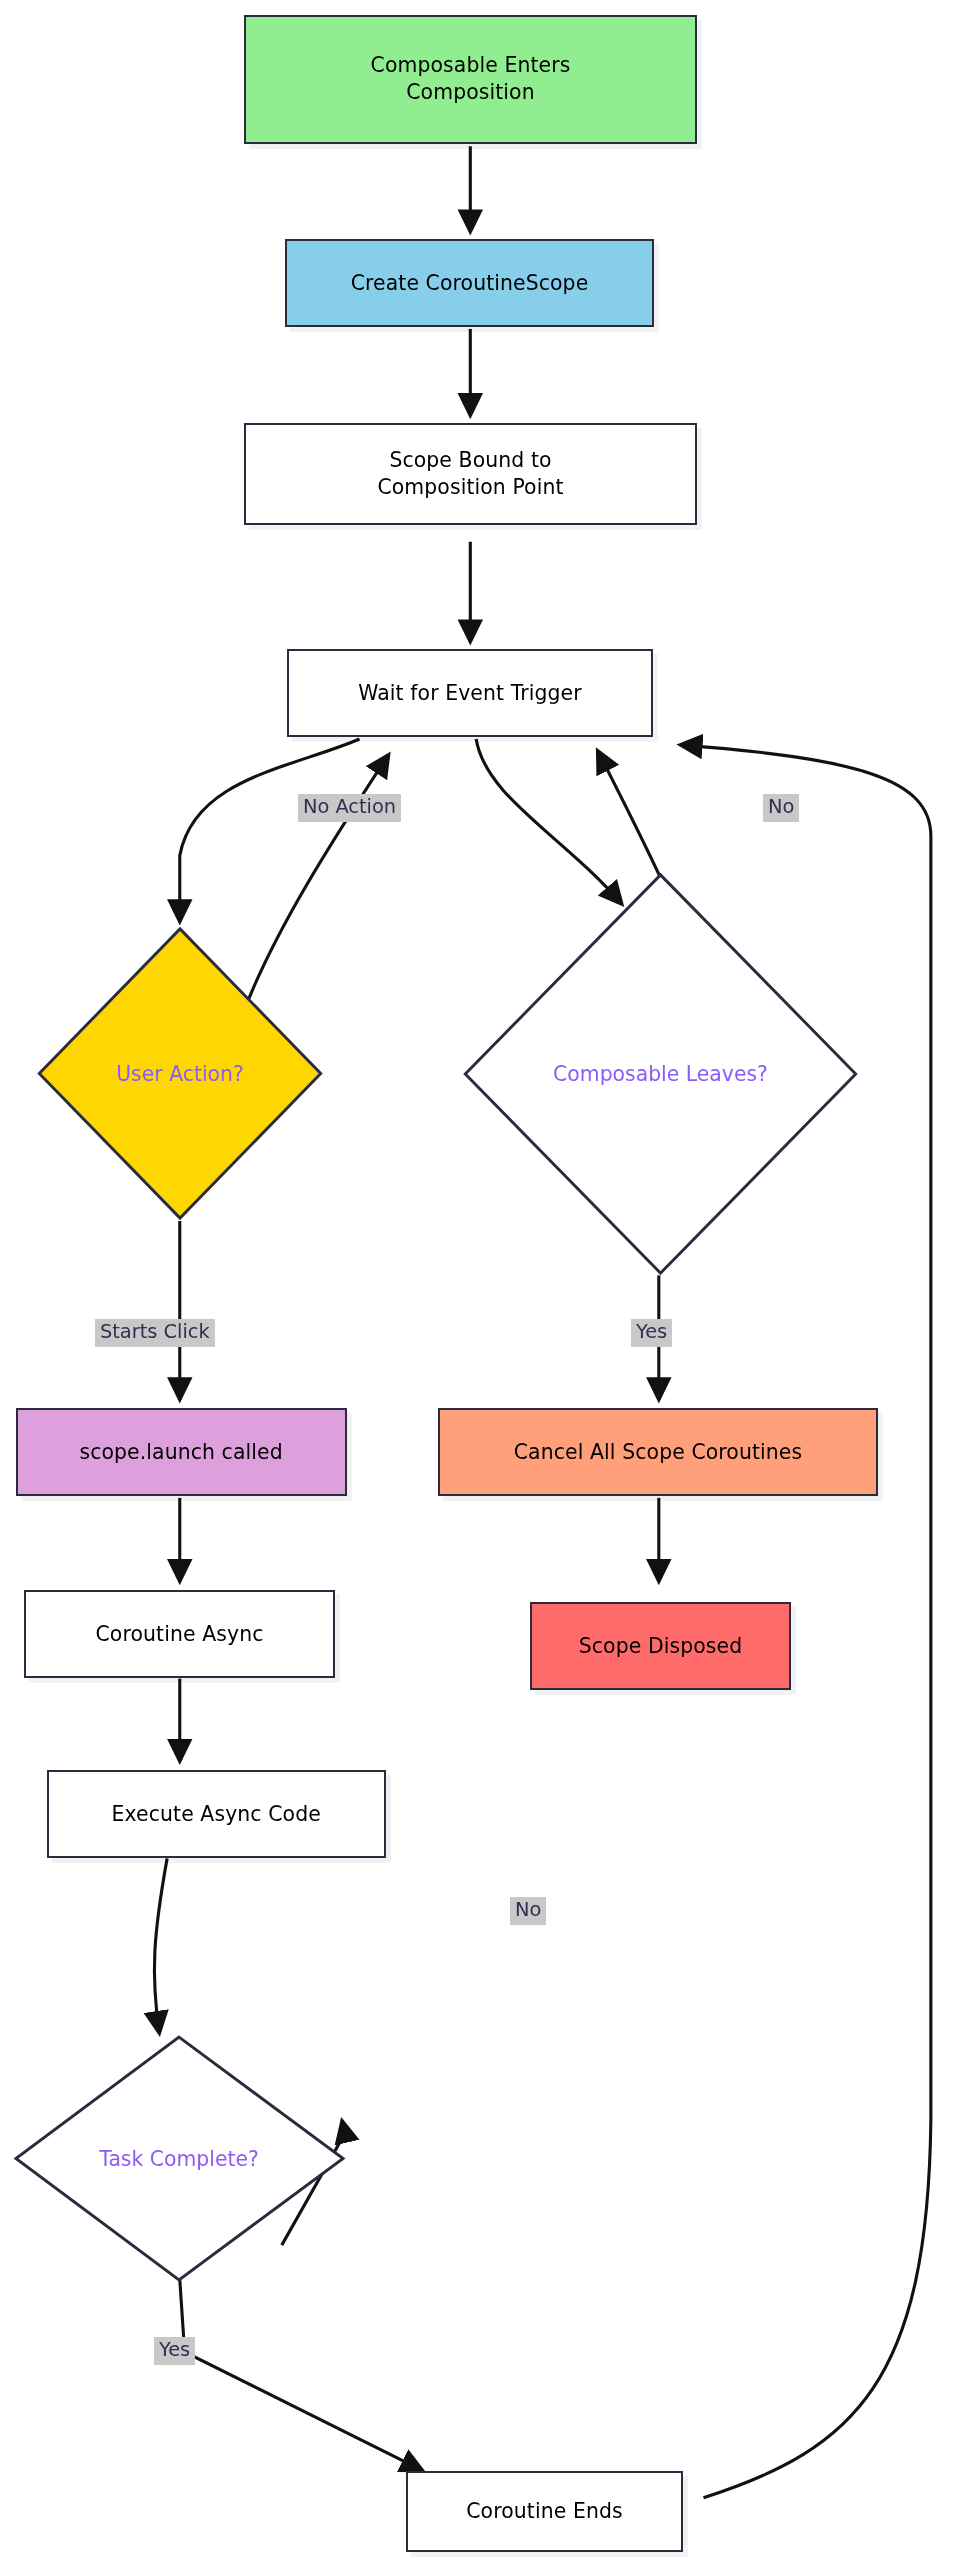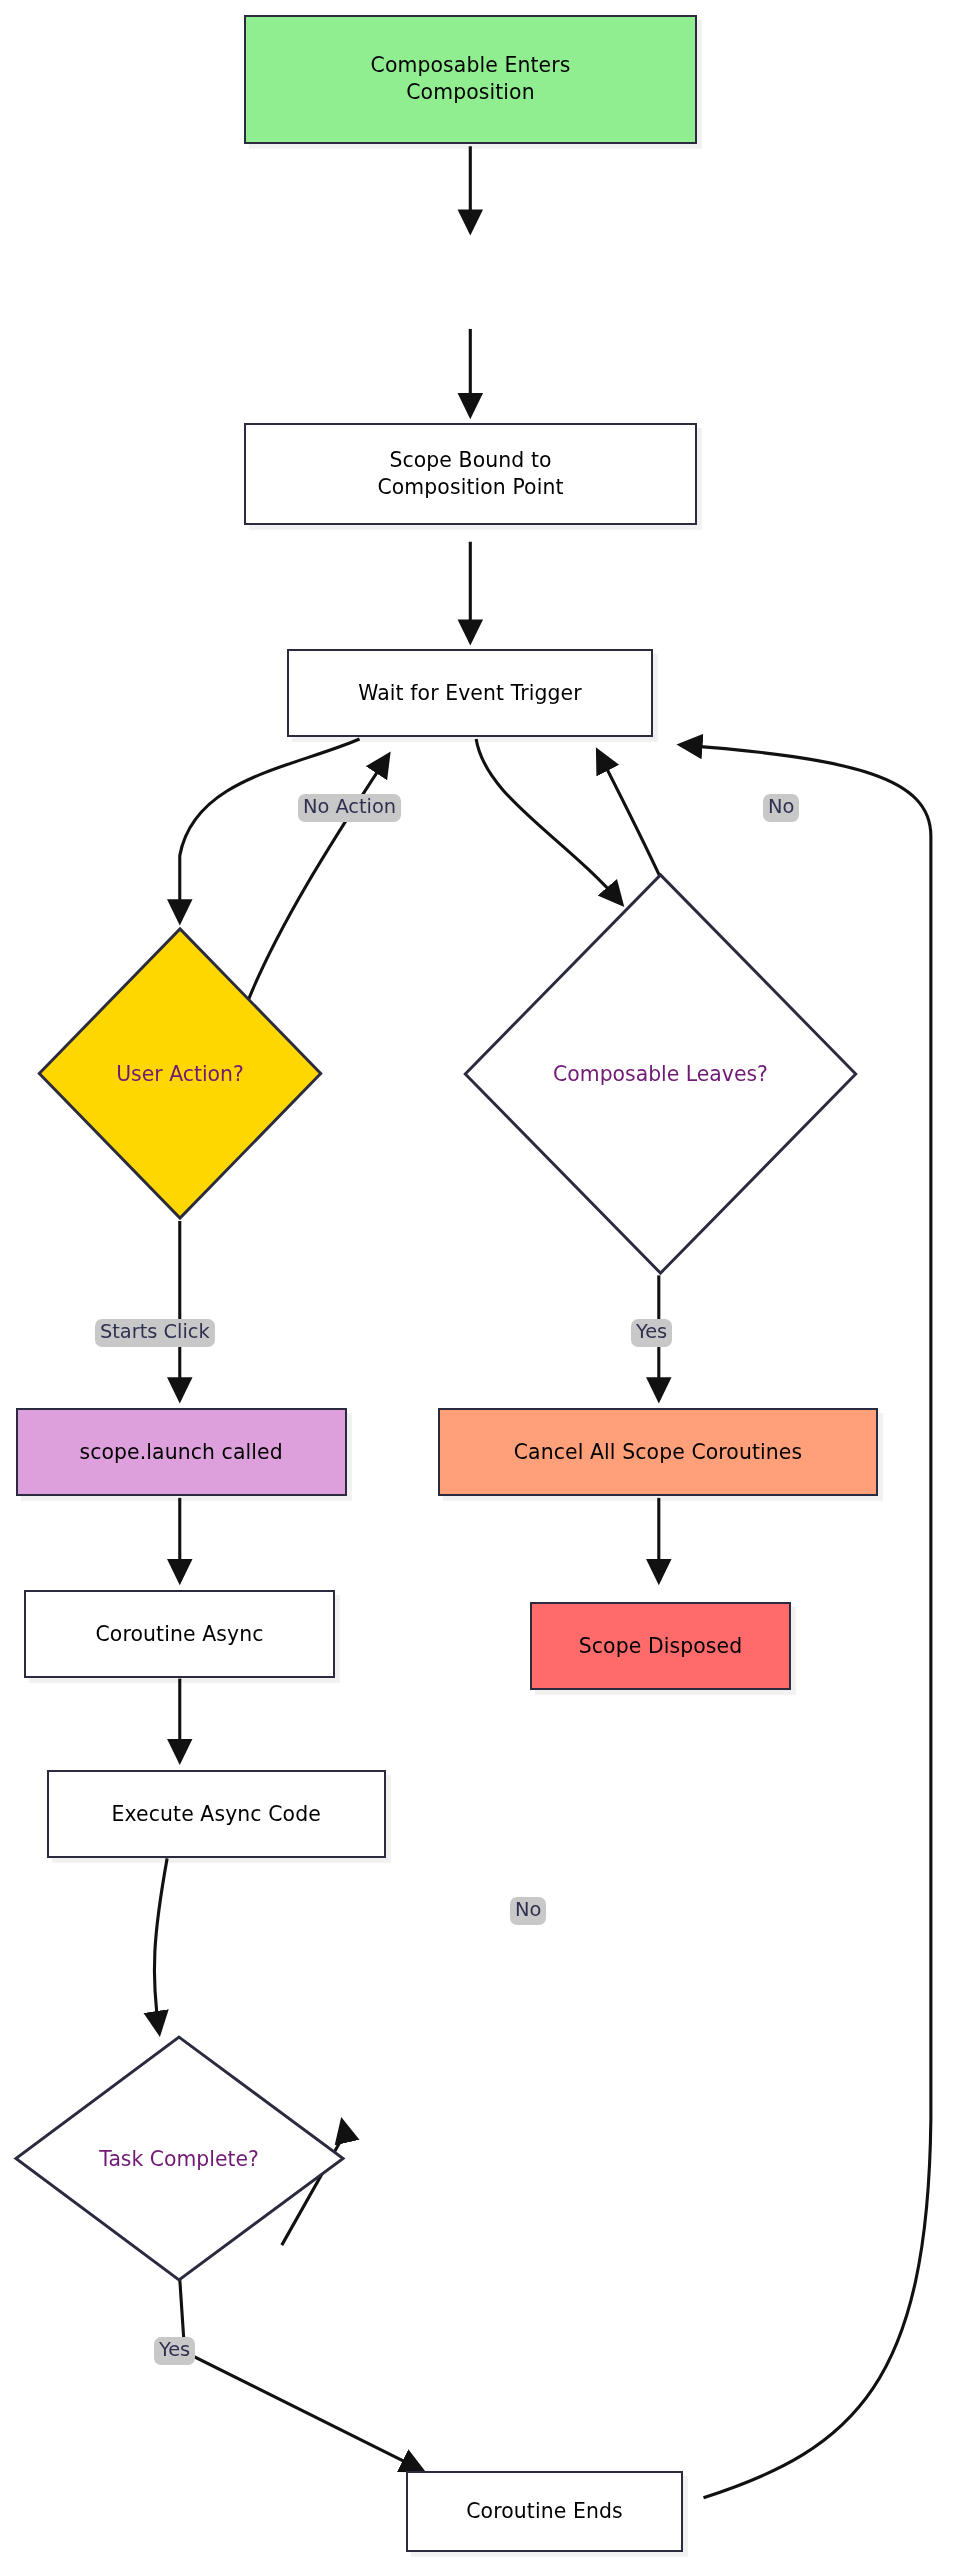--- a/index.html
+++ b/index.html
@@ -26,33 +26,32 @@
   }
   .node span{display:block;padding:0 9.7px;white-space:pre-line;}
   .diamond{
     position:absolute;
     z-index:3;
   }
   .diamond svg{position:absolute;left:0;top:0;overflow:visible;}
   .diamond .dlabel{
     position:absolute;left:0;top:0;width:100%;height:100%;
     display:flex;align-items:center;justify-content:center;
-    color:#701a75;font-size:20.4px;text-align:center;
+    color:#8b5cf6;font-size:20.4px;text-align:center;
     pointer-events:none;
   }
   .elabel{
     position:absolute;
     background:#c8c8c8;
     color:#2f3050;
     font-size:19.4px;
     line-height:1.18;
     padding:1.9px 4.9px 2.9px 4.9px;
     white-space:nowrap;
     z-index:5;
-    border-radius:7px;
   }
 </style>
 </head>
 <body>
 
 <div id="stage">
 
   <svg id="edges" viewBox="0 0 989 2650" xmlns="http://www.w3.org/2000/svg">
     <defs>
       <marker id="ah" markerWidth="9" markerHeight="9" refX="7.2" refY="4.5" orient="auto" markerUnits="strokeWidth">
@@ -93,20 +92,23 @@
 
       <path d="M185,2345 L190,2420 L435,2542"></path>
     </g>
   </svg>
 
   <div class="node" style="left:244px;top:14.6px;width:453px;height:129px;background:#90EE90;">
     <span>Composable Enters
 Composition</span>
   </div>
 
+  <div class="node" style="left:285px;top:239px;width:369px;height:88px;background:#87CEEB;">
+    <span>Create CoroutineScope</span>
+  </div>
 
   <div class="node" style="left:244px;top:423px;width:453px;height:102px;background:#ffffff;">
     <span>Scope Bound to
 Composition Point</span>
   </div>
 
   <div class="node" style="left:287px;top:649px;width:366px;height:88px;background:#ffffff;">
     <span>Wait for Event Trigger</span>
   </div>
 

